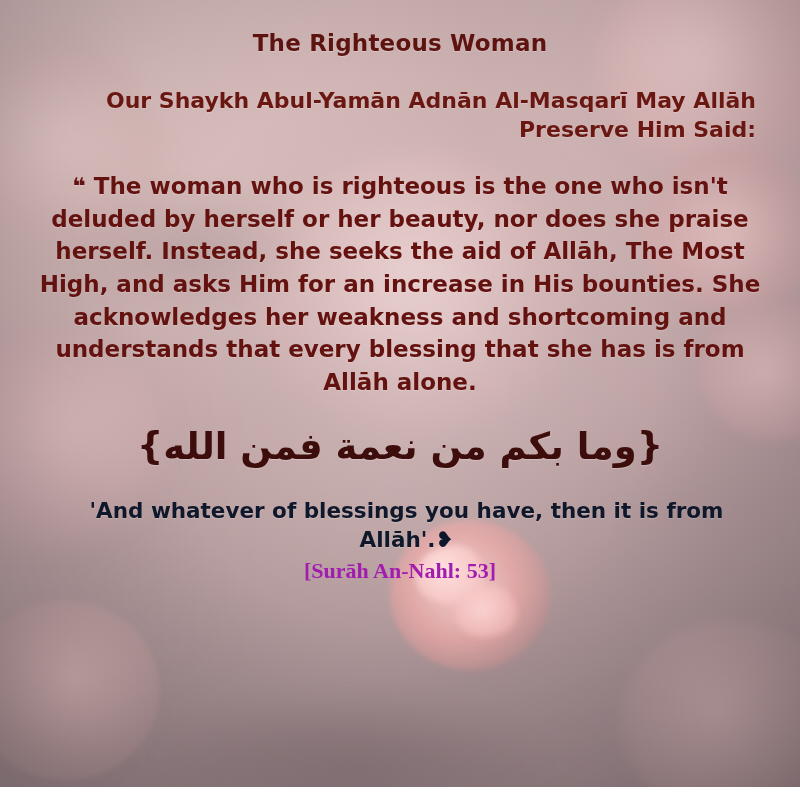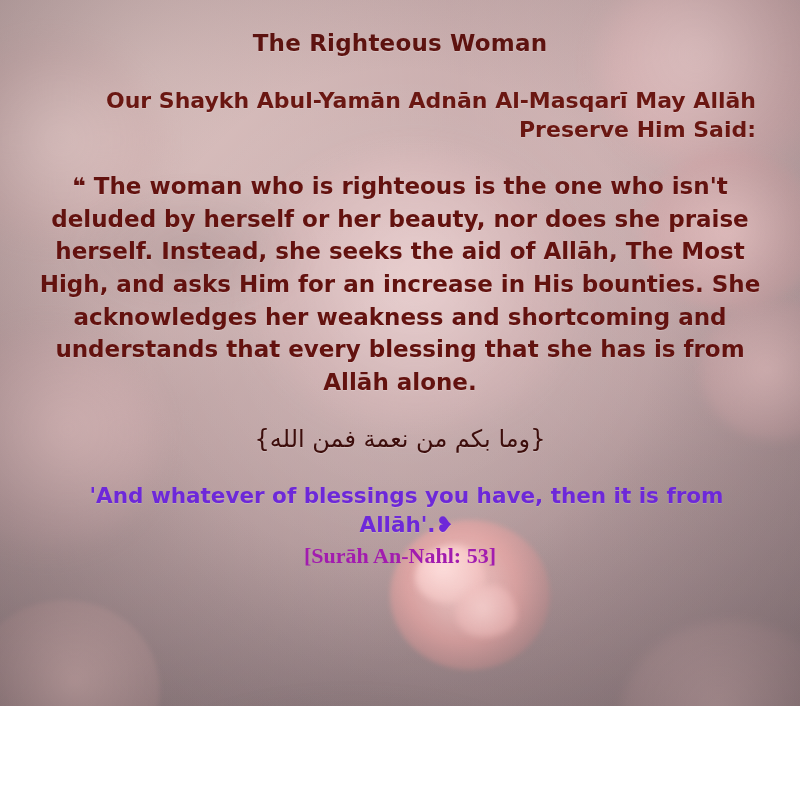--- a/index.html
+++ b/index.html
@@ -9,21 +9,21 @@
     height: 800px;
     overflow: hidden;
   }
   body {
     font-family: "DejaVu Sans", sans-serif;
   }
 
   #poster {
     position: relative;
     width: 800px;
-    height: 706px;
+    height: 787px;
     overflow: hidden;
     background: #d9c3c0;
   }
 
   
   .bg-base {
     position: absolute;
     inset: 0;
     background:
       radial-gradient(circle at 18% 12%, rgba(222,196,194,0.95) 0%, rgba(198,170,170,0.6) 35%, rgba(150,128,130,0.2) 70%),
@@ -90,33 +90,33 @@
     font-size: 23px;
     line-height: 1.42;
     color: #63120f;
     margin: 26px 6px 0 6px;
     text-shadow: 0 1px 1px rgba(255,255,255,0.2);
   }
 
   .arabic {
     font-family: "DejaVu Sans", sans-serif;
     direction: rtl;
-    font-size: 24px;
-    font-weight: normal;
+    font-size: 37px;
+    font-weight: bold;
     color: #3d0d0b;
     margin: 26px 0 0 0;
     text-shadow: 0 1px 1px rgba(255,255,255,0.25);
   }
 
   .translation {
     font-family: "DejaVu Sans", sans-serif;
     font-weight: bold;
     font-size: 21.5px;
     line-height: 1.35;
-    color: #6d28d9;
+    color: #0f172a;
     margin: 28px 14px 0 27px;
     text-shadow: 0 1px 1px rgba(255,255,255,0.2);
   }
 
   .reference {
     font-family: Liberation Serif, serif;
     font-weight: bold;
     font-size: 22px;
     color: #a21caf;
     margin: 4px 0 0 0;

